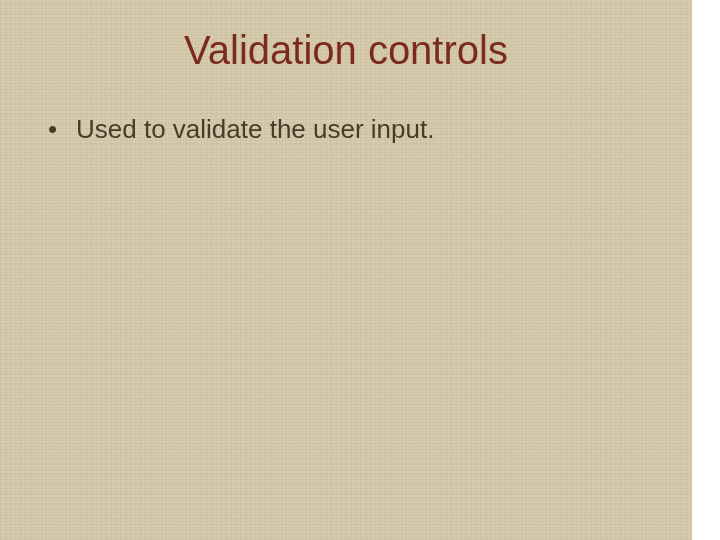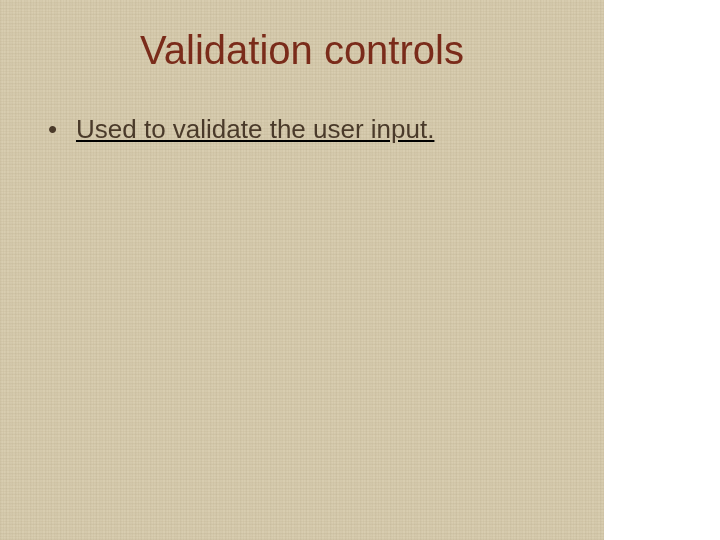--- a/index.html
+++ b/index.html
@@ -7,21 +7,21 @@
       padding: 0;
       box-sizing: border-box;
     }
     body {
       width: 720px;
       height: 540px;
       overflow: hidden;
       font-family: Arial, Helvetica, sans-serif;
     }
     .slide {
-      width: 604px;
+      width: 692px;
       height: 540px;
       position: relative;
       background-color: #d8cdb0;
       background-image:
         repeating-linear-gradient(0deg,
           rgba(180,165,130,0.15) 0px,
           rgba(180,165,130,0.15) 1px,
           transparent 1px,
           transparent 3px),
         repeating-linear-gradient(90deg,
@@ -45,21 +45,20 @@
       color: #7a2b1a;
       font-size: 40px;
       font-weight: normal;
       text-align: center;
       margin-top: 8px;
       margin-bottom: 40px;
     }
     .bullets {
       list-style: none;
       padding-left: 0;
-      text-decoration: underline;
     }
     .bullet-item {
       color: #4a3a2a;
       font-size: 26px;
       line-height: 1.25;
       margin-bottom: 6px;
       padding-left: 36px;
       position: relative;
     }
     .bullet-item::before {

